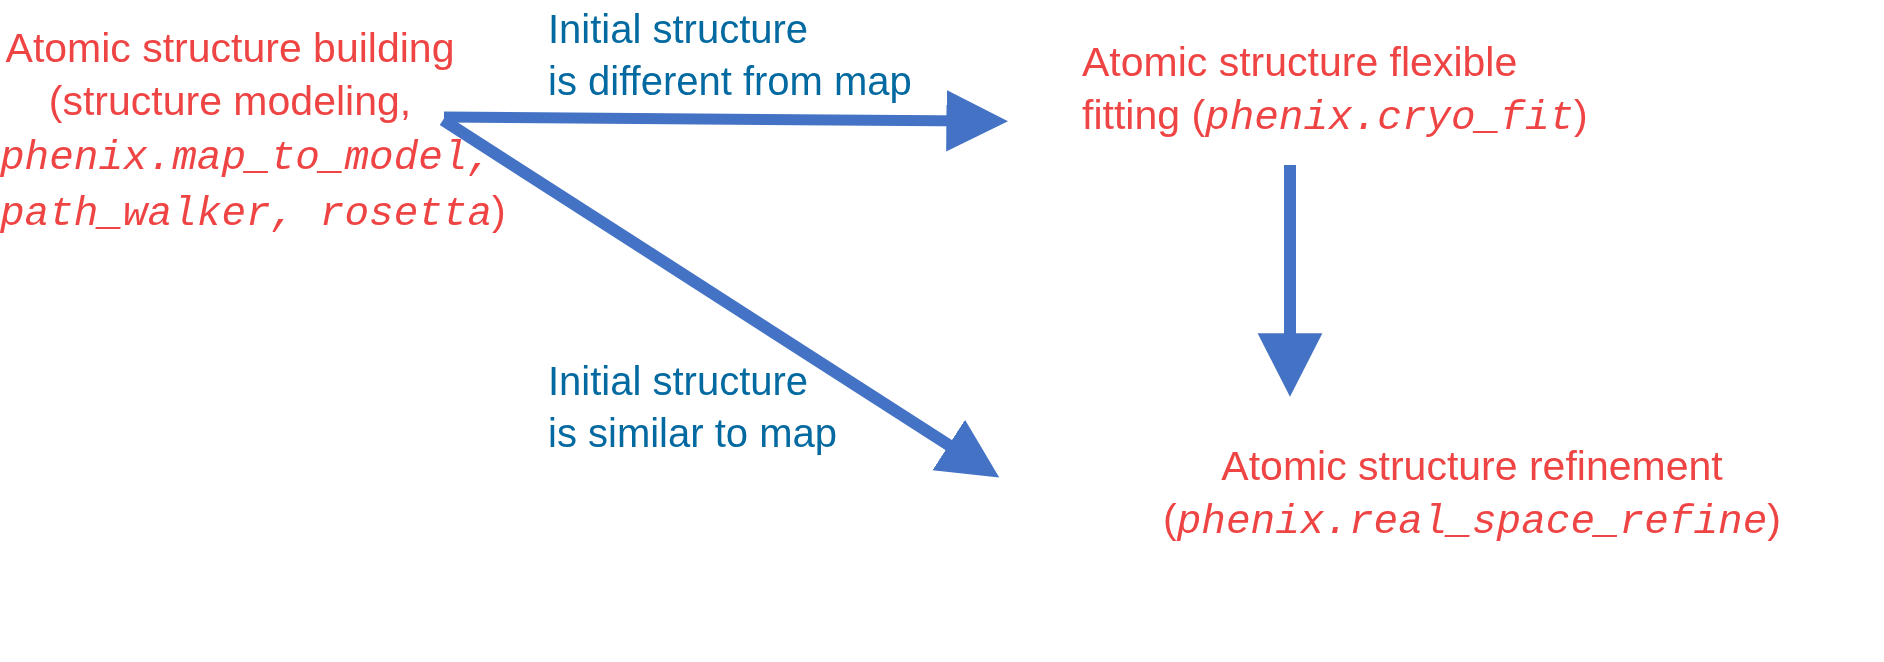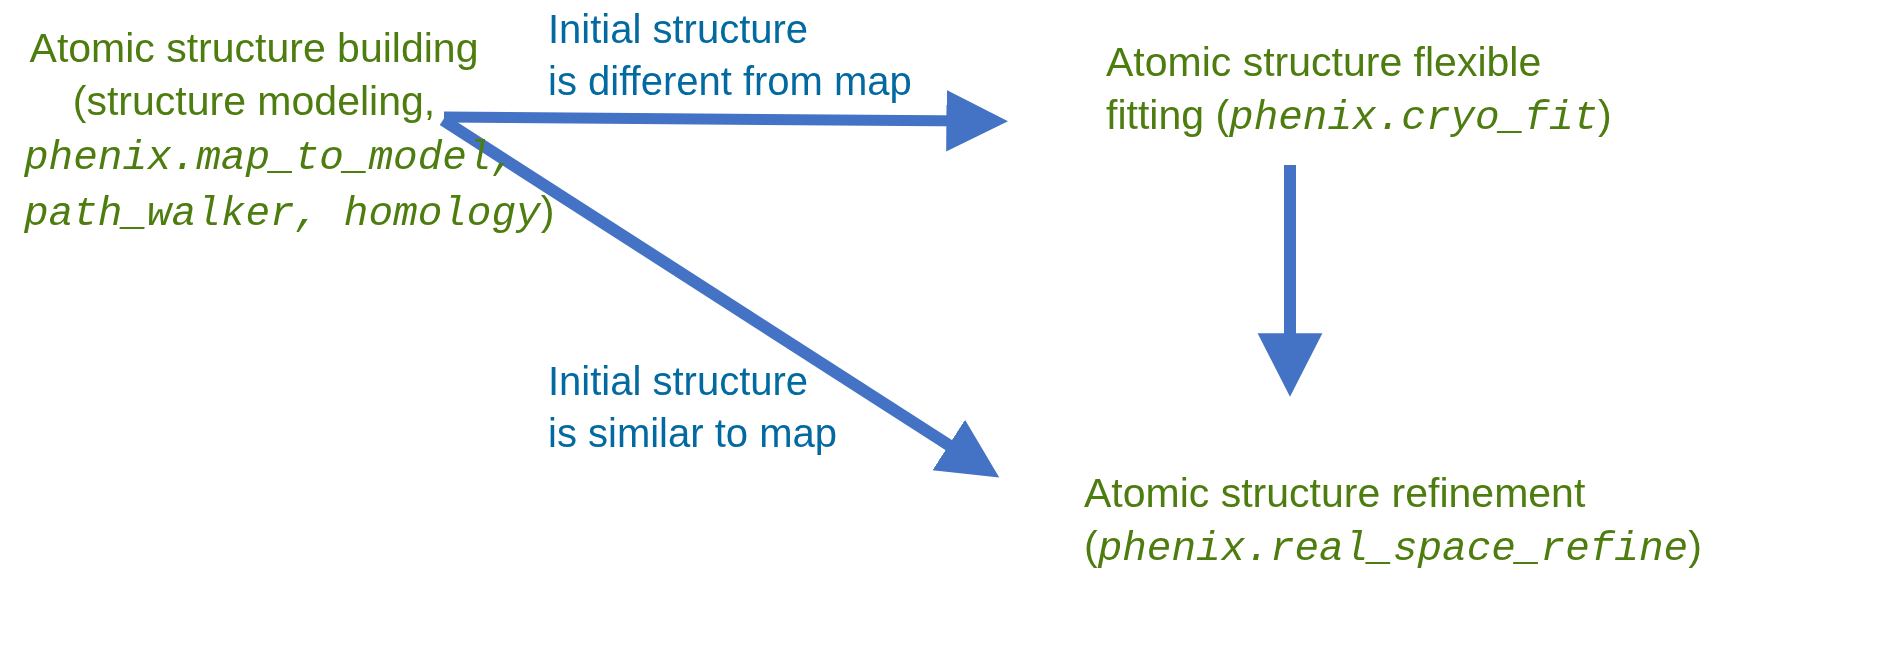--- a/index.html
+++ b/index.html
@@ -13,39 +13,38 @@
     height: 662px;
     background: #ffffff;
     font-family: "Liberation Sans", "DejaVu Sans", sans-serif;
     color: #000000;
     overflow: hidden;
   }
   .node-text {
     position: absolute;
     font-size: 41px;
     line-height: 1.30;
-    color: #4d7c0f;
+    color: #ef4444;
     white-space: nowrap;
     font-weight: 400;
-    padding-left: 24px;
   }
   .edge-label {
     position: absolute;
     font-size: 40px;
     line-height: 1.30;
     color: #0369a1;
     white-space: nowrap;
     font-weight: 400;
   }
   .ital { font-style: italic; font-family: Liberation Mono, monospace; }
 
   
   #node-building      { left: 0px;    top: 22px;  width: 460px; text-align: center; }
   #node-flexible-fit  { left: 1082px; top: 36px;  width: 480px; text-align: left; }
-  #node-refinement    { left: 1060px; top: 467px; width: 824px; }
+  #node-refinement    { left: 1060px; top: 440px; width: 824px; text-align: center; }
 
   
   #label-different    { left: 548px;  top: 3px;   text-align: left; }
   #label-similar      { left: 548px;  top: 355px; text-align: left; }
 
   
   #arrows {
     position: absolute;
     left: 0; top: 0;
     width: 1884px;
@@ -78,21 +77,21 @@
     <line x1="1290" y1="165" x2="1290" y2="362" stroke="#4472C4" stroke-width="12" marker-end="url(#ah-down)"></line>
   </svg>
 
   <div class="node-text" id="node-building">
     <div>Atomic structure building</div>
     <div>(structure modeling,</div>
     <div>
       <span class="ital">phenix.map_to_model,</span>
     </div>
     <div>
-      <span class="ital">path_walker, homology</span><span>)</span>
+      <span class="ital">path_walker, rosetta</span><span>)</span>
     </div>
   </div>
 
   <div class="edge-label" id="label-different">
     <div>Initial structure</div>
     <div>is different from map</div>
   </div>
 
   <div class="edge-label" id="label-similar">
     <div>Initial structure</div>

